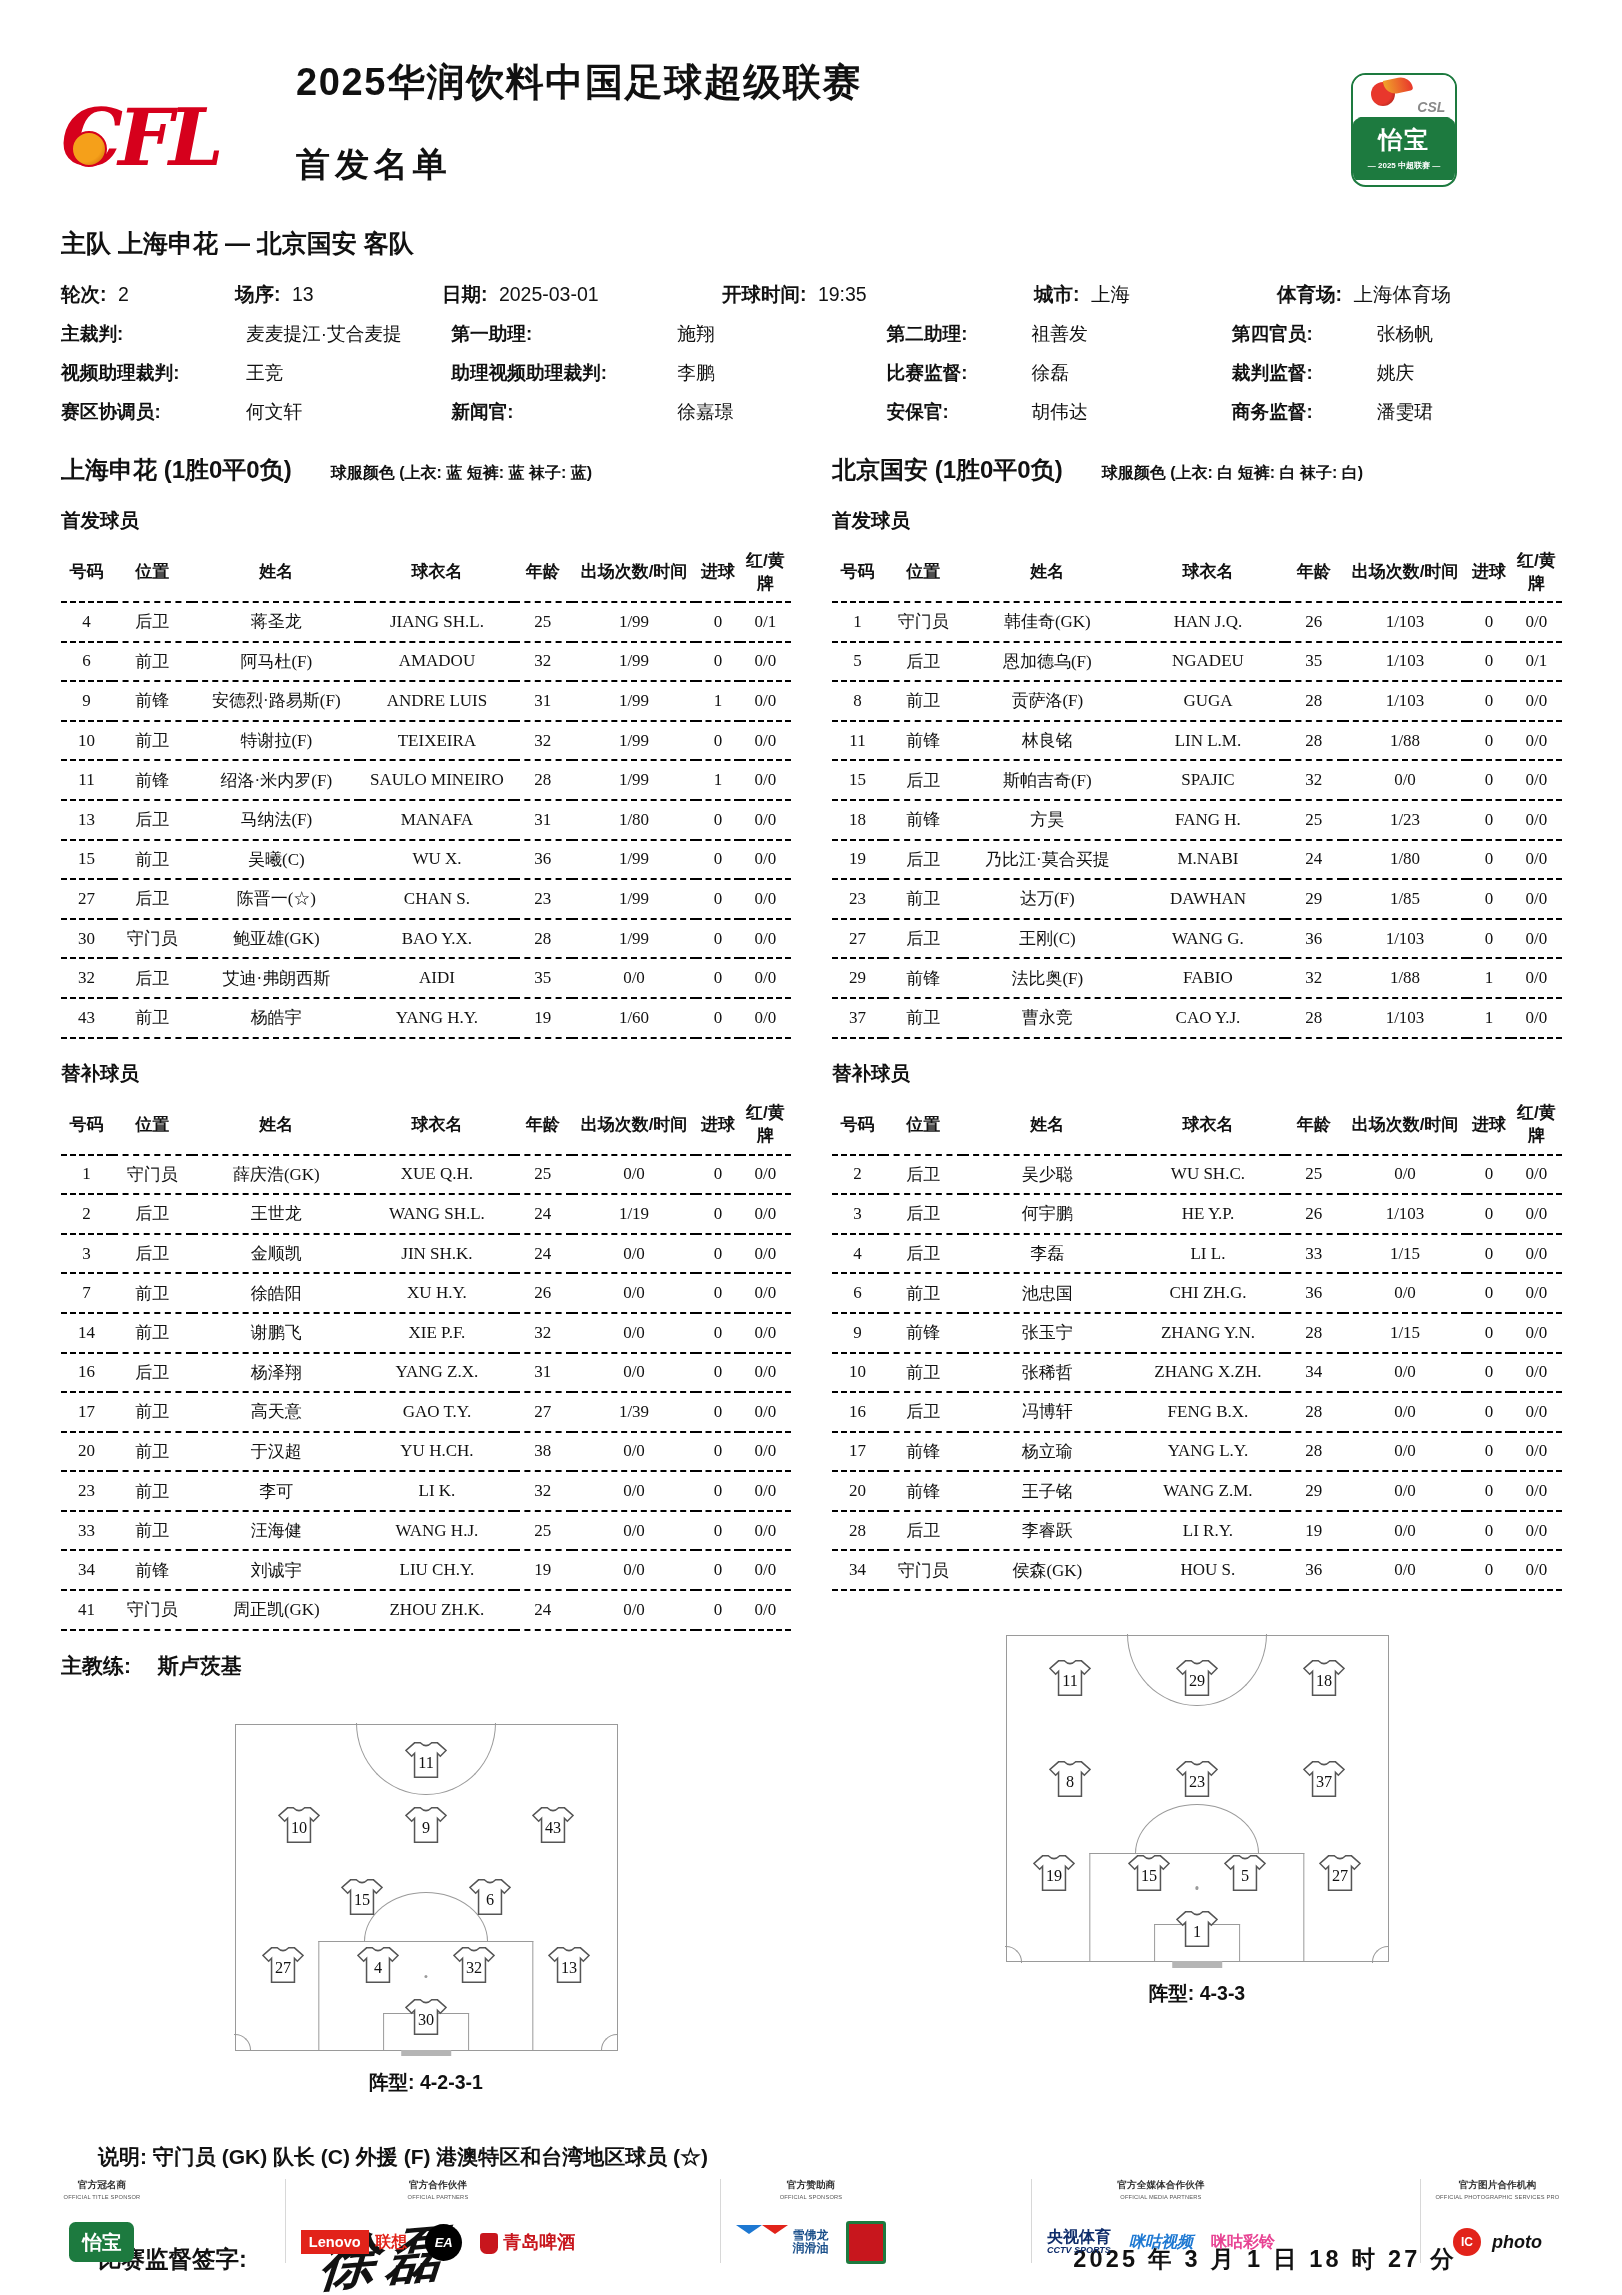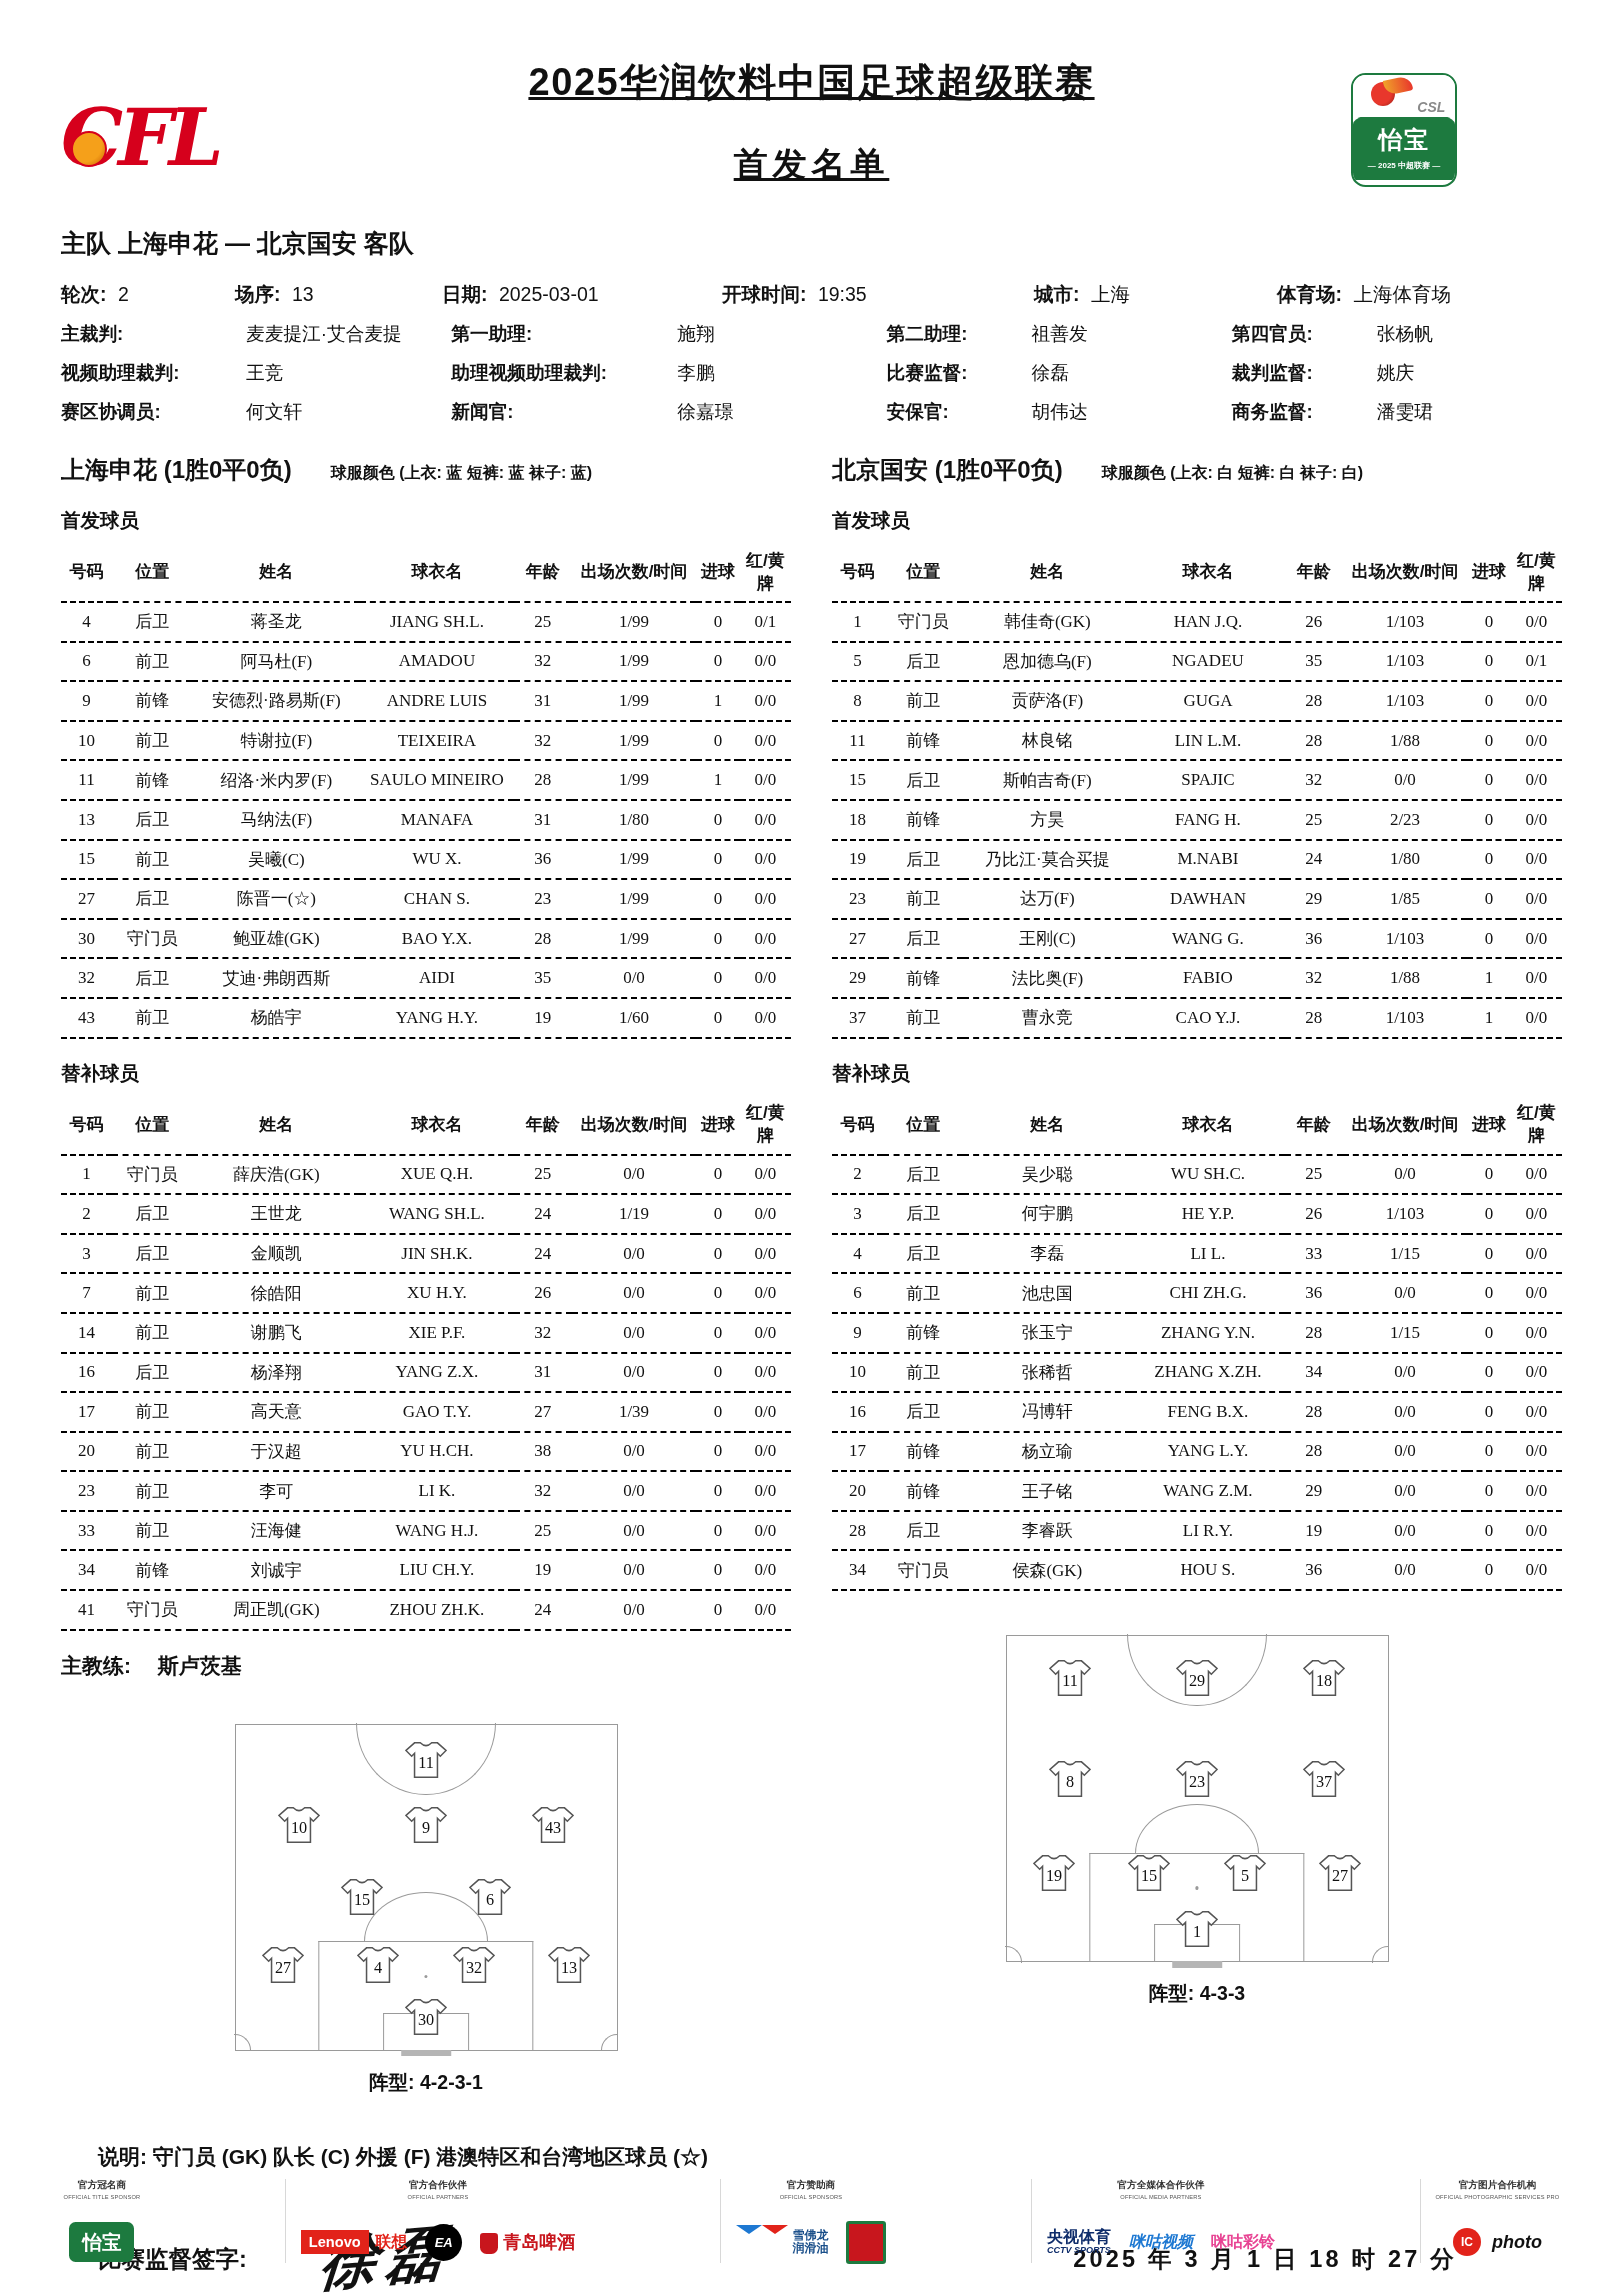--- a/index.html
+++ b/index.html
@@ -4,21 +4,21 @@
 <style>
   html,body{margin:0;padding:0;background:#ffffff;}
   body{width:1623px;height:2295px;font-family:"Liberation Sans",sans-serif;color:#111;overflow:hidden;}
   .page{padding:45px 61px 0 61px;box-sizing:border-box;width:1623px;height:2295px;position:relative;}
 
   
   .hdr{display:grid;grid-template-columns:235px 1fr 235px;align-items:center;}
   .cfl-logo{position:relative;width:179px;height:122px;margin-top:32px;}
   .cfl-text{font-family:"DejaVu Serif",serif;font-style:italic;font-weight:900;font-size:78px;color:#d6001c;letter-spacing:-4.9px;line-height:122px;}
   .cfl-ball{position:absolute;left:9.7px;top:54px;width:32px;height:32px;border-radius:50%;background:radial-gradient(circle at 35% 35%, #f5a01a 60%, #c85a00 100%);border:2.4px solid #d6001c;}
-  .hdr-center{text-align:center;text-decoration:underline;}
+  .hdr-center{}
   .title{font-size:38px;font-weight:900;letter-spacing:1.6px;}
   .subtitle{font-size:34px;font-weight:900;margin-top:34px;letter-spacing:4.9px;}
   .csl-badge{width:102px;height:110px;border:2.4px solid #1d7a3f;border-radius:14.6px;overflow:hidden;margin-left:24px;margin-top:16px;background:#fff;}
   .csl-top{height:42px;background:#fff;position:relative;text-align:center;}
   .flame{position:absolute;left:18px;top:6.5px;width:24px;height:24px;border-radius:50%;background:radial-gradient(circle at 40% 45%, #e8372c 55%, #8c1c13 100%);}
   .flame:after{content:"";position:absolute;left:13px;top:-3.2px;width:28px;height:14.6px;background:linear-gradient(90deg,#f0a32a,#e8372c);border-radius:0 14.6px 3.2px 14.6px;transform:rotate(-12deg);}
   .csl-word{position:absolute;right:9.7px;bottom:1.6px;font-size:14px;font-weight:800;font-style:italic;color:#8a8a8a;}
   .csl-bottom{height:68px;background:#1d7a3f;border-radius:40% 40% 0 0 / 18% 18% 0 0;margin-top:-4.9px;text-align:center;}
   .csl-brand{color:#fff;font-size:24px;font-weight:900;padding-top:11.4px;letter-spacing:1.6px;}
   .csl-season{color:#fff;font-size:8px;font-weight:700;margin-top:4.9px;}
@@ -595,21 +595,21 @@
               <td>0/0</td>
               <td>0</td>
               <td>0/0</td>
             </tr>
             <tr>
               <td>18</td>
               <td>前锋</td>
               <td>方昊</td>
               <td>FANG H.</td>
               <td>25</td>
-              <td>2/23</td>
+              <td>1/23</td>
               <td>0</td>
               <td>0/0</td>
             </tr>
             <tr>
               <td>19</td>
               <td>后卫</td>
               <td>乃比江·莫合买提</td>
               <td>M.NABI</td>
               <td>24</td>
               <td>1/80</td>

